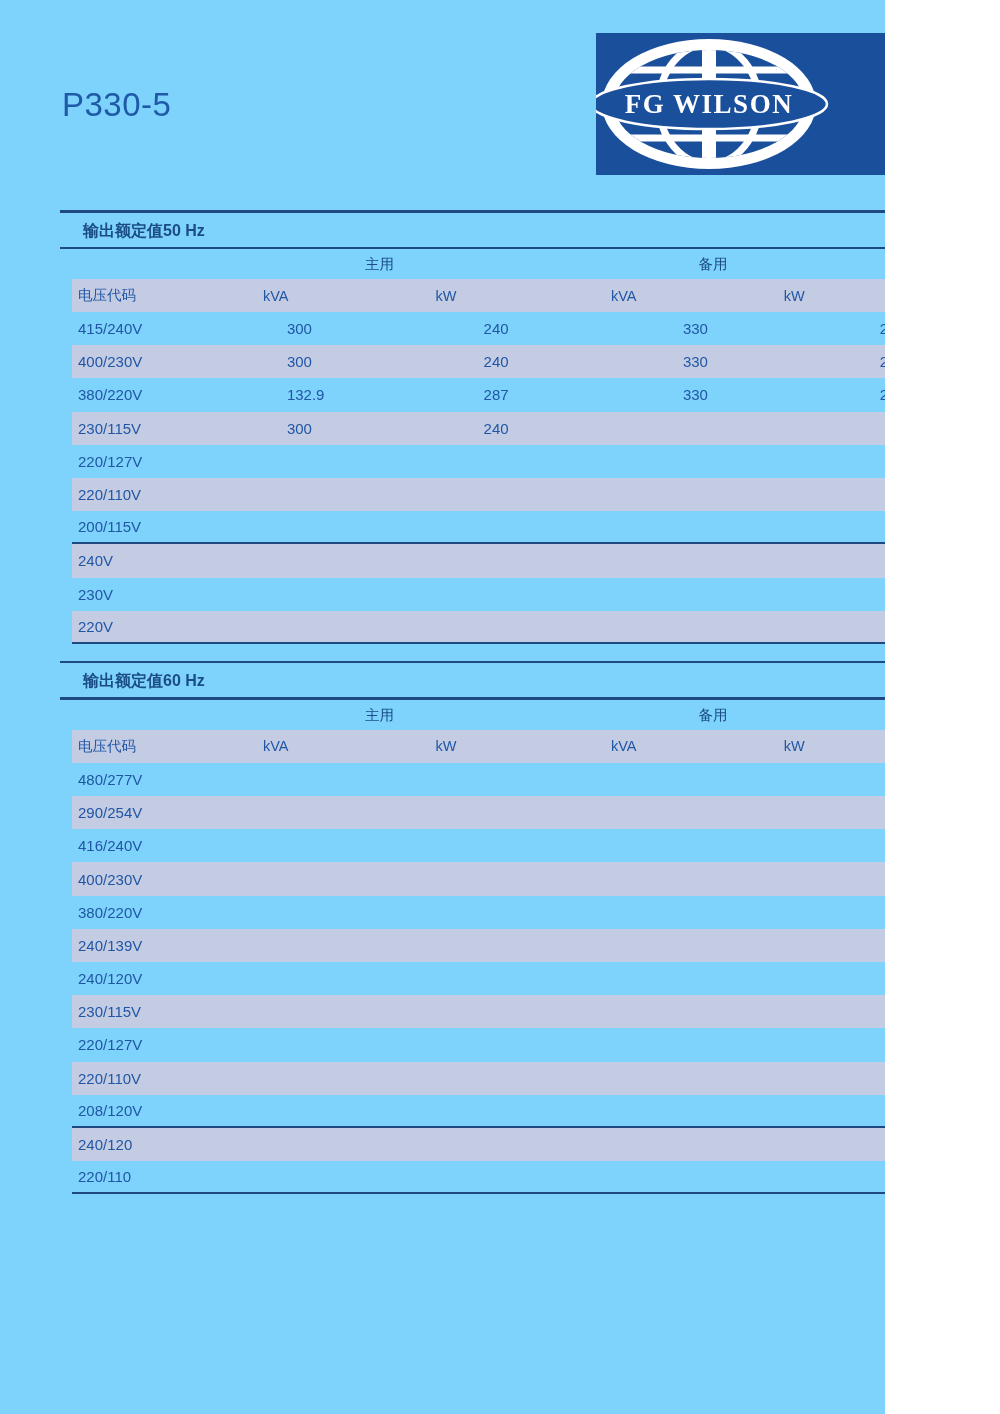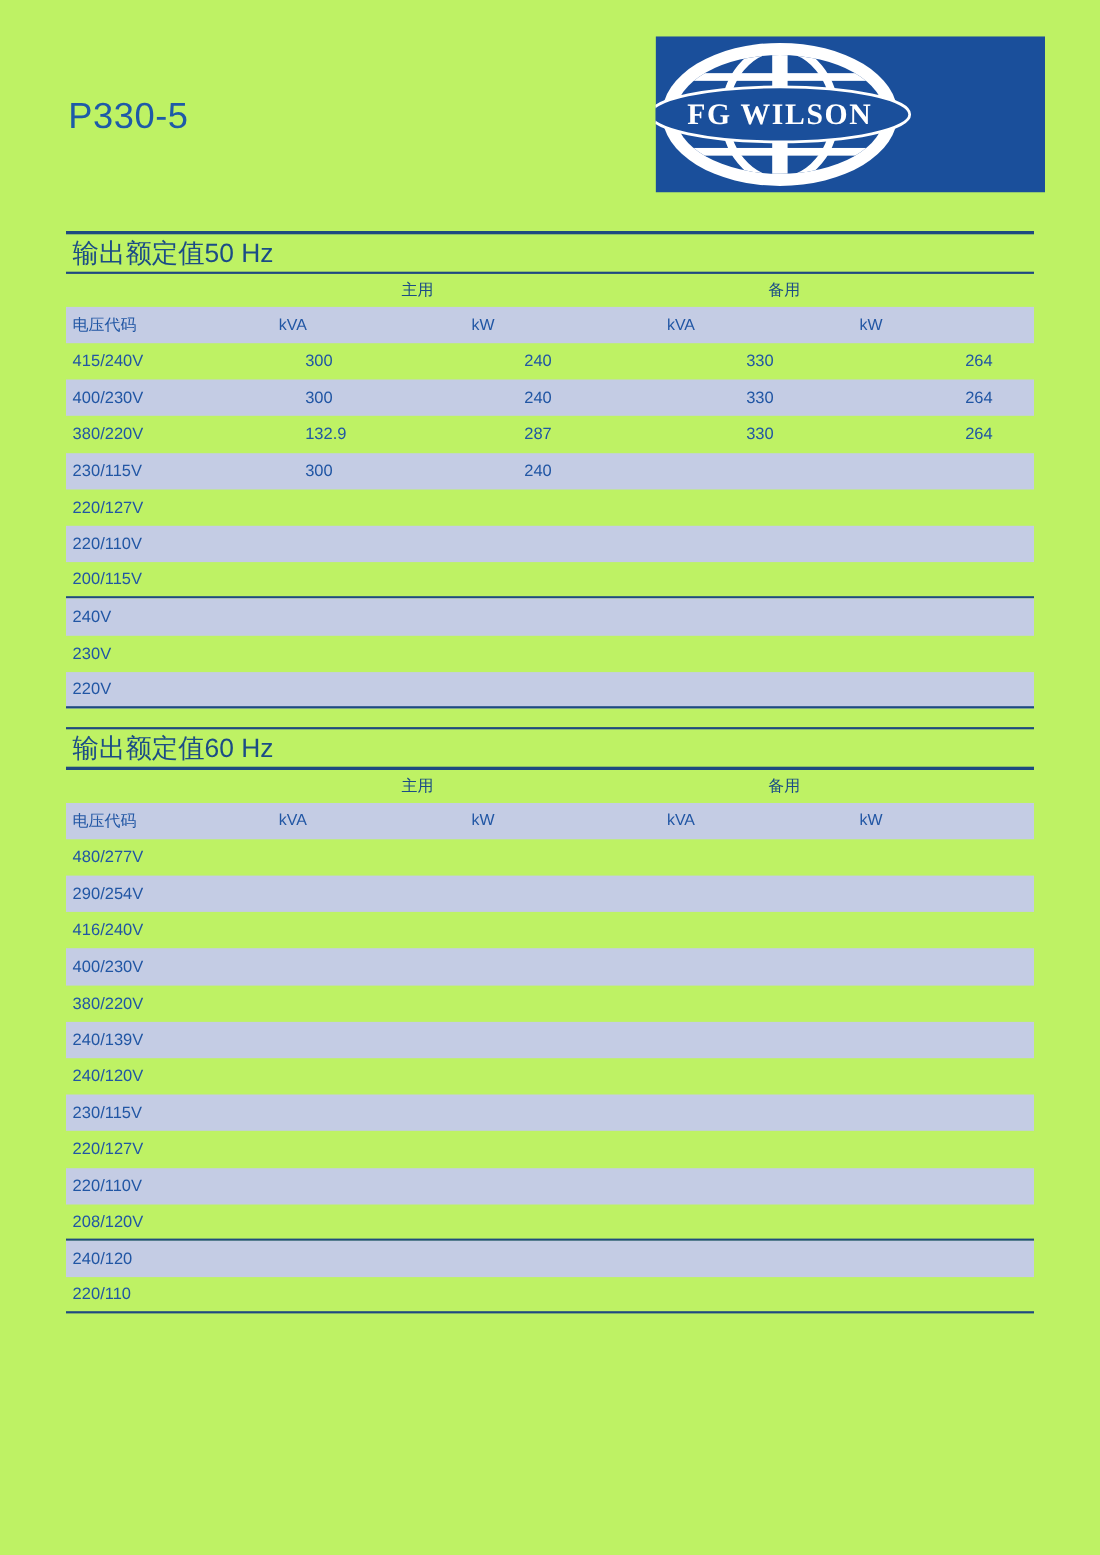--- a/index.html
+++ b/index.html
@@ -6,51 +6,52 @@
     --brand-blue:#1A4F9B;
     --title-text:#1B4C86;
     --rule:#1E4A80;
     --cell-text:#2156A4;
     --stripe:#C4CCE4;
     --model-text:#1E5AA8;
   }
   *{margin:0;padding:0;box-sizing:border-box;}
   body{background:#fff;}
   .page{
-    position:relative;width:1000px;height:1414px;background:#bef264;
+    position:relative;width:885px;height:1414px;background:#7dd3fc;
     font-family:"Liberation Sans", sans-serif;overflow:hidden;
   }
   .model-title{
     position:absolute;left:62px;top:86px;
     font-size:33px;color:var(--model-text);letter-spacing:0.5px;
   }
   .logo{position:absolute;left:596px;top:33px;width:354px;height:142px;}
   .logo svg{display:block;width:100%;height:100%;}
   .logo .bg-fill{fill:var(--brand-blue);}
   .logo .logo-text{
     fill:#ffffff;font-family:"Liberation Serif", serif;
     font-size:27px;letter-spacing:1.5px;font-weight:600;
   }
   .tables{position:absolute;left:60px;top:210px;width:880px;}
   .rating-table + .rating-table{margin-top:17px;}
   .rule{height:2.5px;background:var(--rule);}
   .table-title{
     height:34px;line-height:35px;padding-left:6px;
-    font-size:24px;font-weight:400;color:var(--title-text);
+    font-size:16px;font-weight:700;color:var(--title-text);margin-left:17px;
   }
   .group-row{position:relative;height:30px;text-align:right;}
   .group-row span{
     position:absolute;top:50%;transform:translate(-50%,-50%);
     font-size:14.5px;color:var(--title-text);white-space:nowrap;
   }
   .group-row .group-a{left:36.3%;}
   .group-row .group-b{left:74.2%;}
   .header-row,.data-row{
     display:grid;grid-template-columns:21.3% 19.9% 20.2% 19.9% 18.7%;
     align-items:center;
+    margin-left:12px;
   }
   .header-row{height:33px;background:var(--stripe);}
   .header-row .cell{font-size:14.5px;color:var(--cell-text);padding-left:6px;}
   .data-row{height:33.2px;gap:24px;}
   .data-row.striped{background:var(--stripe);}
   .data-row.rule-after{border-bottom:2.5px solid var(--rule);}
   .data-row .cell{font-size:15px;color:var(--cell-text);padding-left:6px;white-space:nowrap;}
 </style>
 </head>
 <body>

